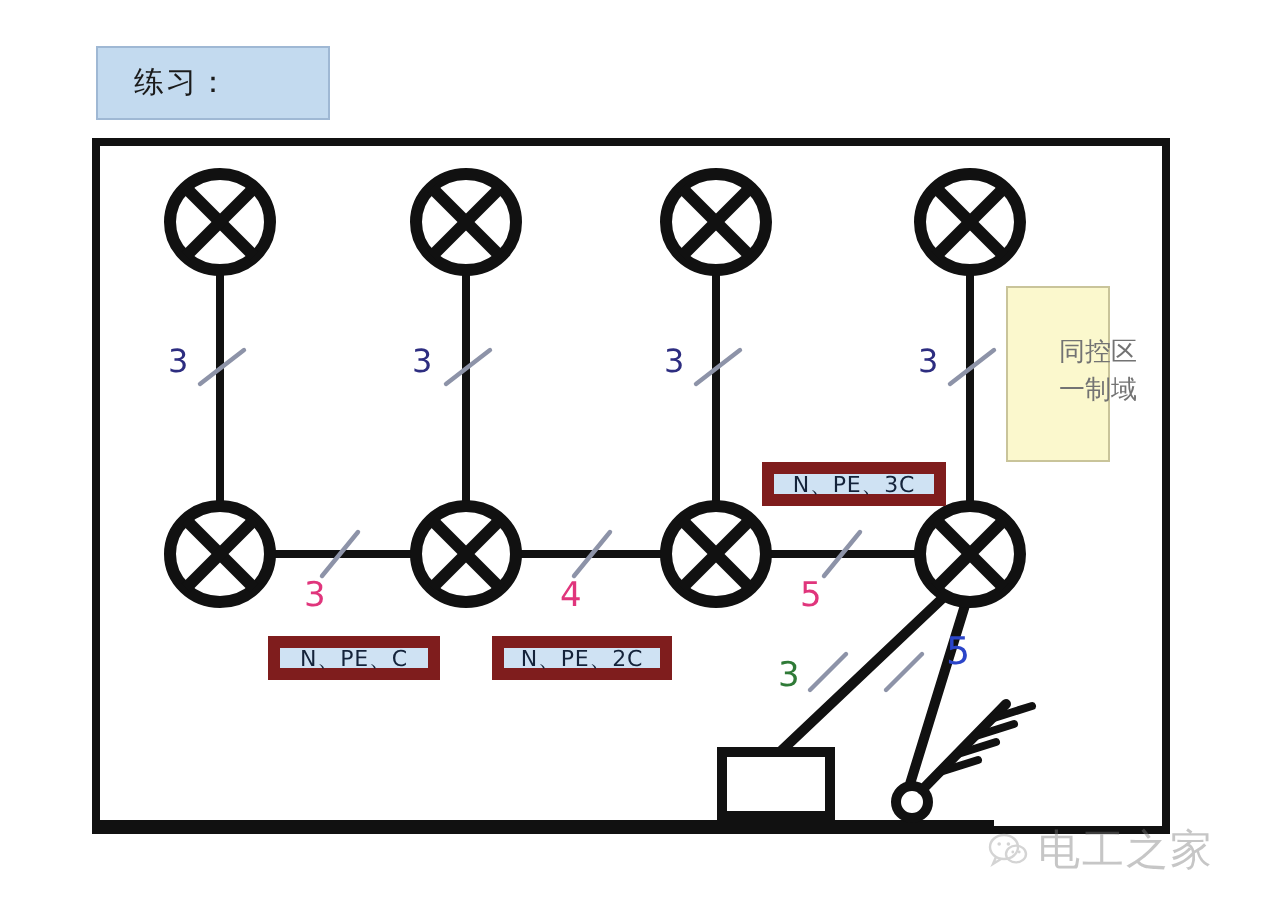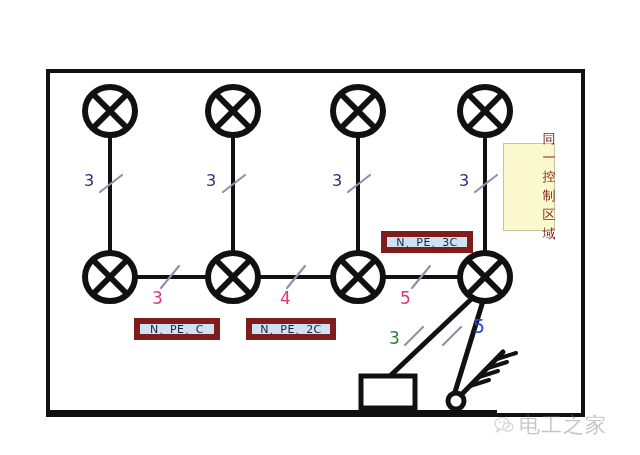--- a/index.html
+++ b/index.html
@@ -66,26 +66,26 @@
   #zone-box {
     position: absolute;
     left: 503px;
     top: 143px;
     width: 52px;
     height: 88px;
     background: #fbf8cd;
     border: 1px solid #c9c49a;
     box-sizing: border-box;
     display: flex;
-    flex-direction: column;
+    flex-direction: row;
     align-items: center;
     justify-content: center;
     font-size: 13px;
     line-height: 1.45;
-    color: #7f1d1d;
+    color: #737373;
     font-family: "DejaVu Sans", sans-serif;
     padding-left: 40px;
   }
   
   .num {
     position: absolute;
     font-size: 17px;
     font-weight: 400;
     font-family: "DejaVu Sans", sans-serif;
     line-height: 1;
@@ -199,20 +199,23 @@
         <use href="#lamp-glyph" x="233" y="277"></use>
       </g>
     <g>
         <use href="#lamp-glyph" x="358" y="277"></use>
       </g>
     <g>
         <use href="#lamp-glyph" x="485" y="277"></use>
       </g>
   </svg>
 
+  <div class="title-box">
+    <span class="label">练习：</span>
+  </div>
 
   <div class="num vert" style="left:84px; top:173px;">3</div>
   <div class="num vert" style="left:206px; top:173px;">3</div>
   <div class="num vert" style="left:332px; top:173px;">3</div>
   <div class="num vert" style="left:459px; top:173px;">3</div>
 
   <div class="num horiz" style="left:152px; top:290px;">3</div>
   <div class="num horiz" style="left:280px; top:290px;">4</div>
   <div class="num horiz" style="left:400px; top:290px;">5</div>
 

